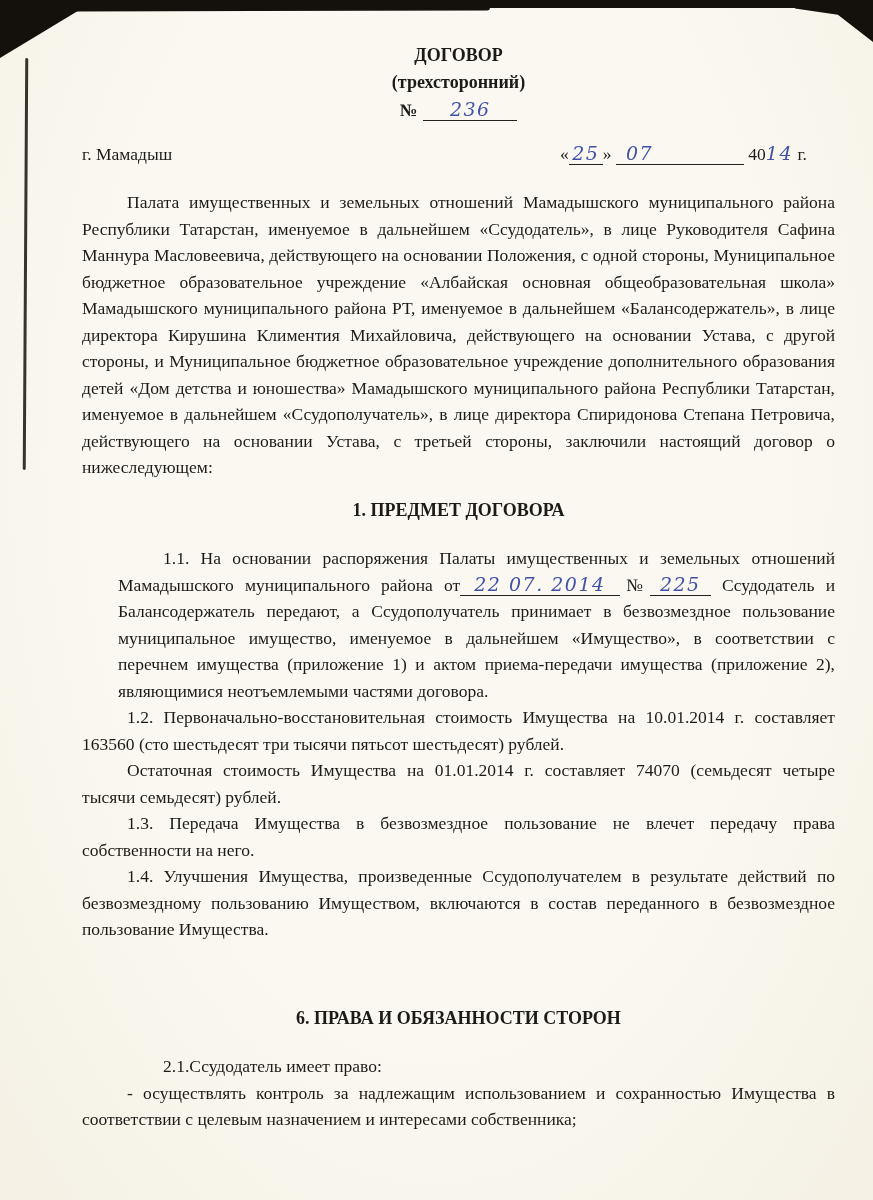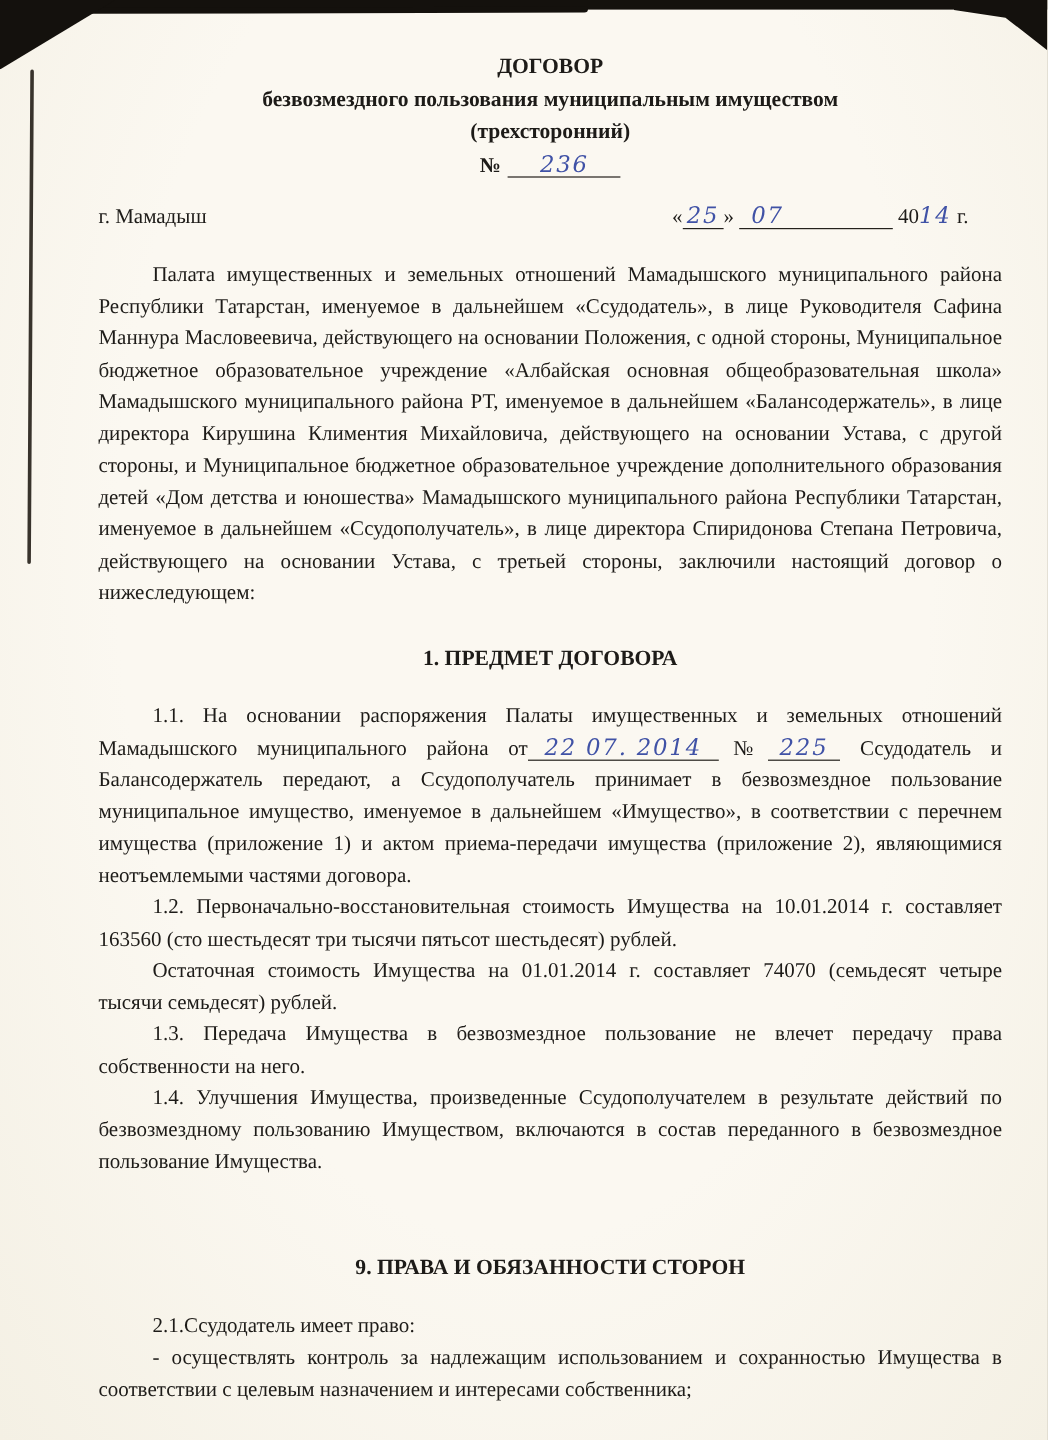--- a/index.html
+++ b/index.html
@@ -50,23 +50,23 @@
   .date-block { white-space:nowrap; padding-right:28px; }
   .date-underline {
     display:inline-block; border-bottom:1.6px solid #24211c; line-height:20px;
   }
   .u-day { min-width:34px; text-align:center; }
   .u-month { min-width:118px; text-align:left; padding-left:10px; }
 
   p { margin:0; text-align:justify; text-indent:45px; }
   .preamble { margin-top:22px; }
   .heading { text-align:center; font-weight:bold; font-size:18px; text-indent:0; }
-  .h1 { margin-top:28px; }
+  .h1 { margin-top:16px; }
   .h2 { margin-top:62px; }
-  .after-heading { margin-top:22px; }
+  .after-heading { margin-top:22px;margin-left:36px; }
   .p-norm { margin-top:0; }
   .p11-hand-underline {
     display:inline-block; border-bottom:1.6px solid #24211c;
     padding:0 14px; line-height:20px; text-indent:0;
   }
   .p11-num-underline {
     display:inline-block; border-bottom:1.6px solid #24211c;
     padding:0 10px; line-height:20px; text-indent:0;
   }
 </style>
@@ -78,21 +78,20 @@
   <div class="art top-strip"></div>
   <div class="art top-strip2"></div>
   <div class="art tl-corner"></div>
   <div class="art tr-corner"></div>
   <div class="left-line" style="position:absolute;"></div>
 
   <div class="content">
 
     <div class="title-block t-center">
       <div>ДОГОВОР</div>
-      <div>безвозмездного пользования муниципальным имуществом</div>
       <div>(трехсторонний)</div>
     </div>
 
     <div class="num-row">
       <span class="bold">№</span><span class="num-underline"><span class="hand">236</span></span>
     </div>
 
     <div class="header-row">
       <span>г. Мамадыш</span>
       <span class="date-block">
@@ -107,19 +106,19 @@
 
     <p class="heading h1">1. ПРЕДМЕТ ДОГОВОРА</p>
 
     <p class="after-heading"><span>1.1. На основании распоряжения Палаты имущественных и земельных отношений  Мамадышского муниципального района  от</span><span class="p11-hand-underline"><span class="hand">22 07. 2014</span></span><span>№</span><span class="p11-num-underline"><span class="hand">225</span></span> <span>Ссудодатель и Балансодержатель передают, а Ссудополучатель принимает в безвозмездное пользование муниципальное имущество, именуемое в дальнейшем «Имущество», в соответствии с перечнем имущества (приложение 1) и актом приема-передачи имущества (приложение 2), являющимися неотъемлемыми частями договора.</span></p>
 
     <p class="p-norm">1.2. Первоначально-восстановительная стоимость Имущества на 10.01.2014 г. составляет 163560 (сто шестьдесят три тысячи пятьсот шестьдесят)  рублей.</p>
     <p class="p-norm">Остаточная стоимость Имущества на 01.01.2014 г. составляет 74070 (семьдесят четыре тысячи семьдесят)  рублей.</p>
     <p class="p-norm">1.3. Передача Имущества в безвозмездное пользование не влечет передачу права собственности на него.</p>
     <p class="p-norm">1.4. Улучшения Имущества, произведенные Ссудополучателем в результате действий по безвозмездному пользованию Имуществом, включаются в состав переданного в безвозмездное пользование Имущества.</p>
 
-    <p class="heading h2">9. ПРАВА И ОБЯЗАННОСТИ СТОРОН</p>
+    <p class="heading h2">6. ПРАВА И ОБЯЗАННОСТИ СТОРОН</p>
 
     <p class="after-heading">2.1.Ссудодатель имеет право:</p>
     <p class="p-norm">-  осуществлять контроль  за надлежащим использованием и сохранностью Имущества в соответствии с целевым назначением и интересами собственника;</p>
 
   </div>
 </div>
 
 </body></html>

